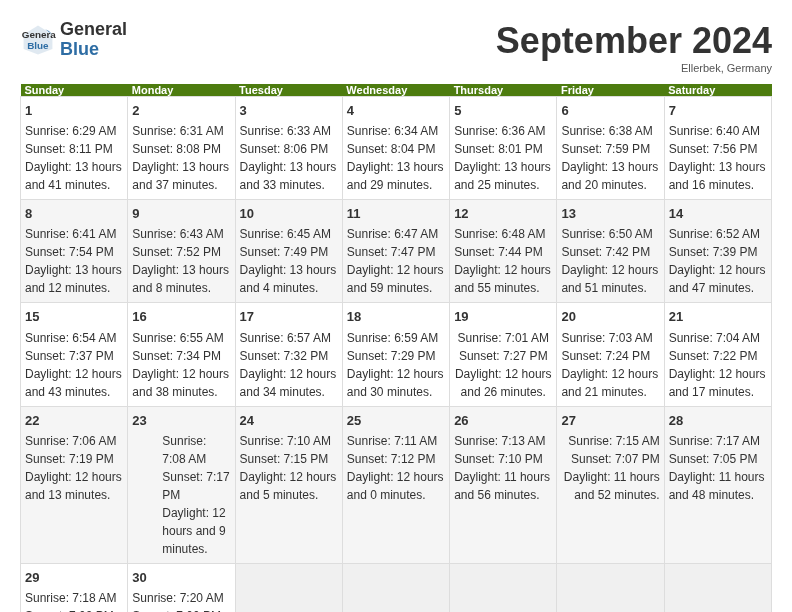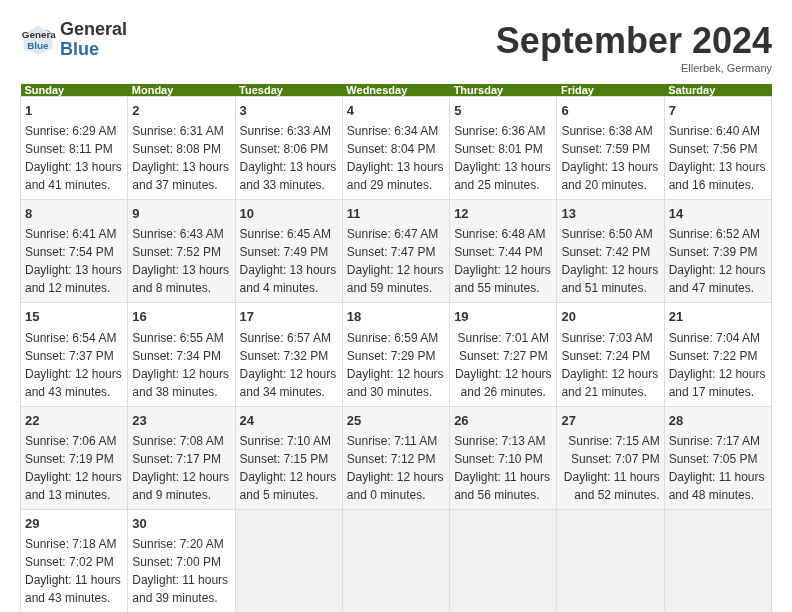--- a/index.html
+++ b/index.html
@@ -254,21 +254,21 @@
       </tr>
       <tr>
         <td>
           <span class="day-num">22</span>
           <div class="day-info" style="white-space: pre-line;">Sunrise: 7:06 AM
 Sunset: 7:19 PM
 Daylight: 12 hours and 13 minutes.</div>
         </td>
         <td>
           <span class="day-num">23</span>
-          <div class="day-info" style="white-space: pre-line;">Sunrise: 7:08 AM
+          <div class="day-info" style="white-space: pre-line; margin-left: 30px;">Sunrise: 7:08 AM
 Sunset: 7:17 PM
 Daylight: 12 hours and 9 minutes.</div>
         </td>
         <td>
           <span class="day-num">24</span>
           <div class="day-info" style="white-space: pre-line;">Sunrise: 7:10 AM
 Sunset: 7:15 PM
 Daylight: 12 hours and 5 minutes.</div>
         </td>
         <td>

